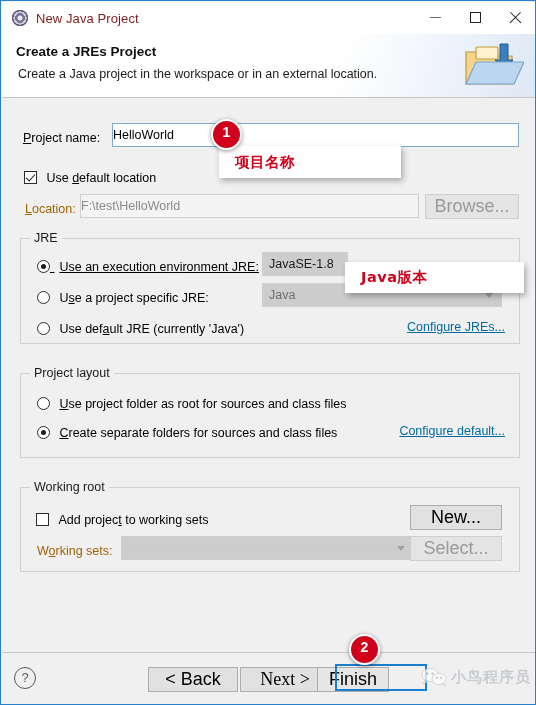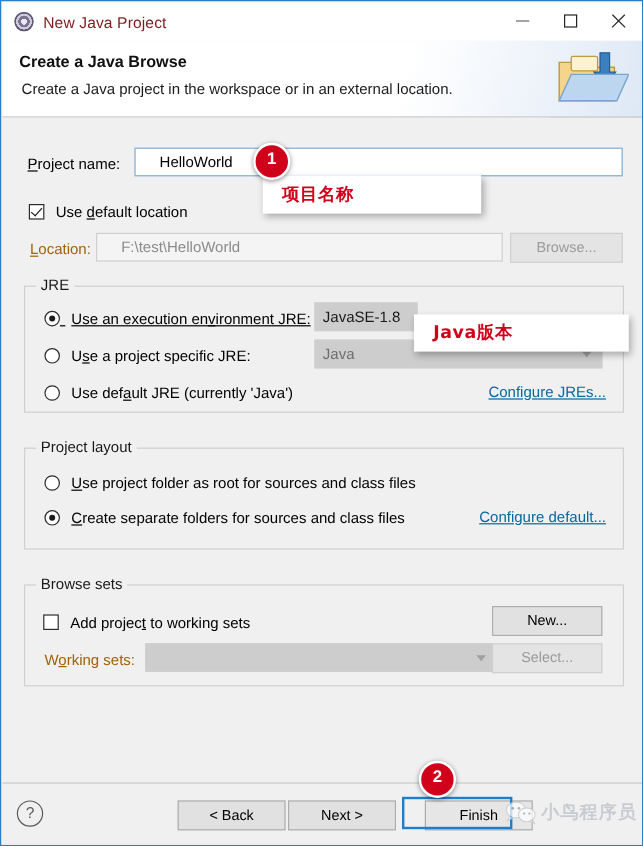--- a/index.html
+++ b/index.html
@@ -81,34 +81,34 @@
   .row{position:absolute;}
   .lbl{font-size:12.5px;color:#000;}
   .lbl.dim{color:#a16207;}
   u.mn{text-decoration:underline;}
 
   .textfield{
     box-sizing:border-box;
     border:1px solid #7fa9d0;
     background:#ffffff;
     font-size:12.5px;color:#000;
-    padding:2px 20px;
+    padding:2px 0;
     height:24px;
     line-height:19px;
     display:block;
   }
   .textfield.disabled{
     border:1px solid #cfcfcf;background:#f4f4f4;color:#8b8b8b;
   }
 
   .btn{
     box-sizing:border-box;
     border:1px solid #adadad;
     background:#e1e1e1;
-    font-size:12px;color:#000;
+    font-size:18px;color:#000;
     height:25px;line-height:23px;text-align:center;
     display:block;
   }
   .btn.disabled{color:#9a9a9a;background:#e4e4e4;border-color:#cfcfcf;}
 
   
   .cbx{
     width:13px;height:13px;box-sizing:border-box;
     border:1px solid #2b2b2b;background:#fff;
     display:inline-block;vertical-align:-2px;position:relative;
@@ -212,21 +212,21 @@
     <i class="glyph-min"></i>
   </div>
   <div class="winctl max">
     <i class="glyph-max"></i>
   </div>
   <div class="winctl close">
     <i class="glyph-close"></i>
   </div>
 
   <div class="header">
-    <div class="header-title">Create a Java Browse</div>
+    <div class="header-title">Create a JREs Project</div>
     <div class="header-sub">Create a Java project in the workspace or in an external location.</div>
     <svg class="header-icon" viewBox="0 0 62 52">
       <path d="M4 12 L4 44 L50 44 L50 16 L26 16 L22 12 Z" fill="#f5d58c" stroke="#c09a3e" stroke-width="1.2"></path>
       <rect x="14" y="7" width="22" height="12" rx="1.5" fill="#fdf2d0" stroke="#c09a3e" stroke-width="1.1"></rect>
       <path d="M38 4 h8 v16 h5 l-9 11 l-9 -11 h5 z" fill="#3b7fbf" stroke="#255c94" stroke-width="1"></path>
       <path d="M4 44 L14 22 L62 22 L52 44 Z" fill="#bcd6ef" stroke="#7aa6ce" stroke-width="1.2"></path>
     </svg>
   </div>
 
   <div class="body">
@@ -283,21 +283,21 @@
       </div>
 
       <div style="position:absolute;left:16px;top:49px;">
         <span class="rdo checked"></span>
         <span class="lbl" style="margin-left:5px;"><u class="mn">C</u>reate separate folders for sources and class files</span>
       </div>
       <span class="link" style="position:absolute;right:14px;top:50px;">Configure default...</span>
     </div>
 
     <div class="group" style="left:18px;top:389px;width:500px;height:85px;">
-      <span class="group-title">Browse sets</span>
+      <span class="group-title">Working root</span>
 
       <div style="position:absolute;left:15px;top:22px;">
         <span class="cbx"></span>
         <span class="lbl" style="margin-left:5px;">Add projec<u class="mn">t</u> to working sets</span>
       </div>
       <div class="btn" style="position:absolute;right:17px;top:17px;width:92px;">New...</div>
 
       <div style="position:absolute;left:16px;top:53px;">
         <span class="lbl dim">W<u class="mn">o</u>rking sets:</span>
       </div>
@@ -308,24 +308,24 @@
       <div class="btn disabled" style="position:absolute;right:17px;top:48px;width:92px;">Select...</div>
     </div>
 
   </div>
 
   <div class="footer">
     <div class="help-icon">?</div>
     <div class="btn" style="position:absolute;left:146px;top:14px;width:90px;">
       <span>&lt; Back</span>
     </div>
-    <div class="btn" style="position:absolute;left:238px;top:14px;width:90px;">
+    <div class="btn" style="position:absolute;left:238px;top:14px;width:90px;font-family:Liberation Serif, serif;">
       <span>Next &gt;</span>
     </div>
-    <div class="btn" style="position:absolute;left:352px;top:14px;width:90px;background:#e6e6e6;">
+    <div class="btn" style="position:absolute;left:315px;top:14px;width:72px;background:#e6e6e6;">
       <span>Finish</span>
     </div>
   </div>
 
   <div class="callout" style="left:218px;top:145px;width:182px;height:32px;">
     <span>项目名称</span>
   </div>
   <div class="badge" style="left:210px;top:118px;">
     <span>1</span>
   </div>

